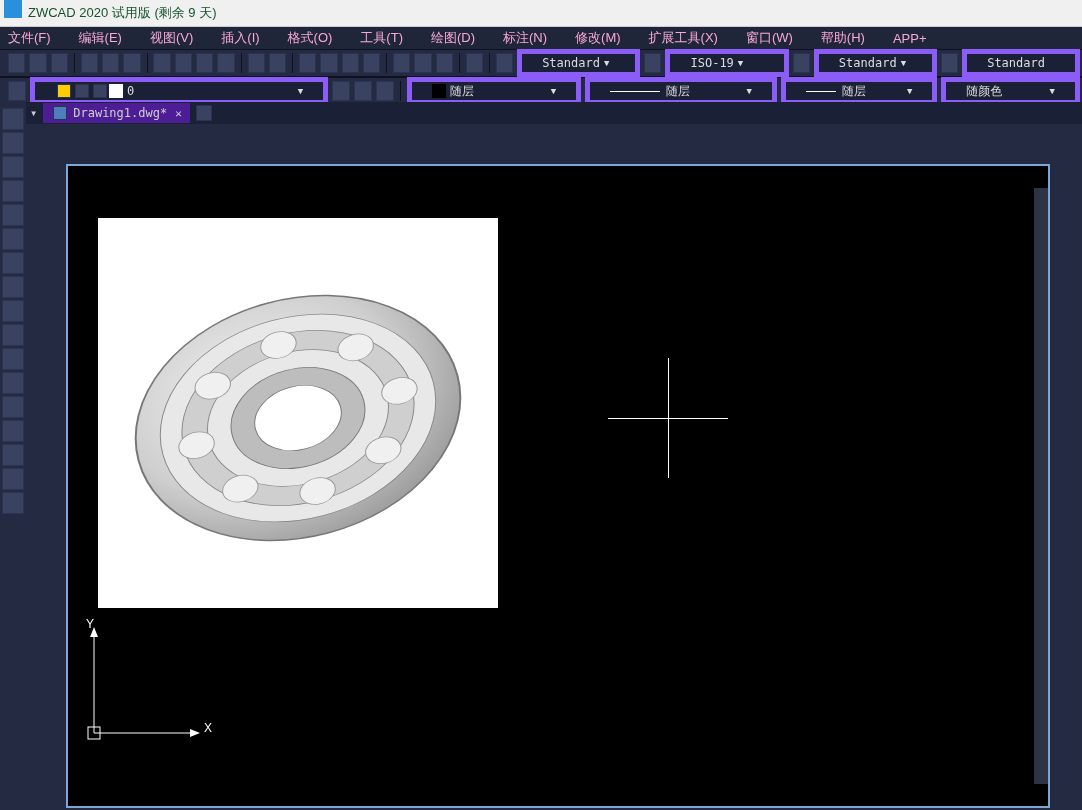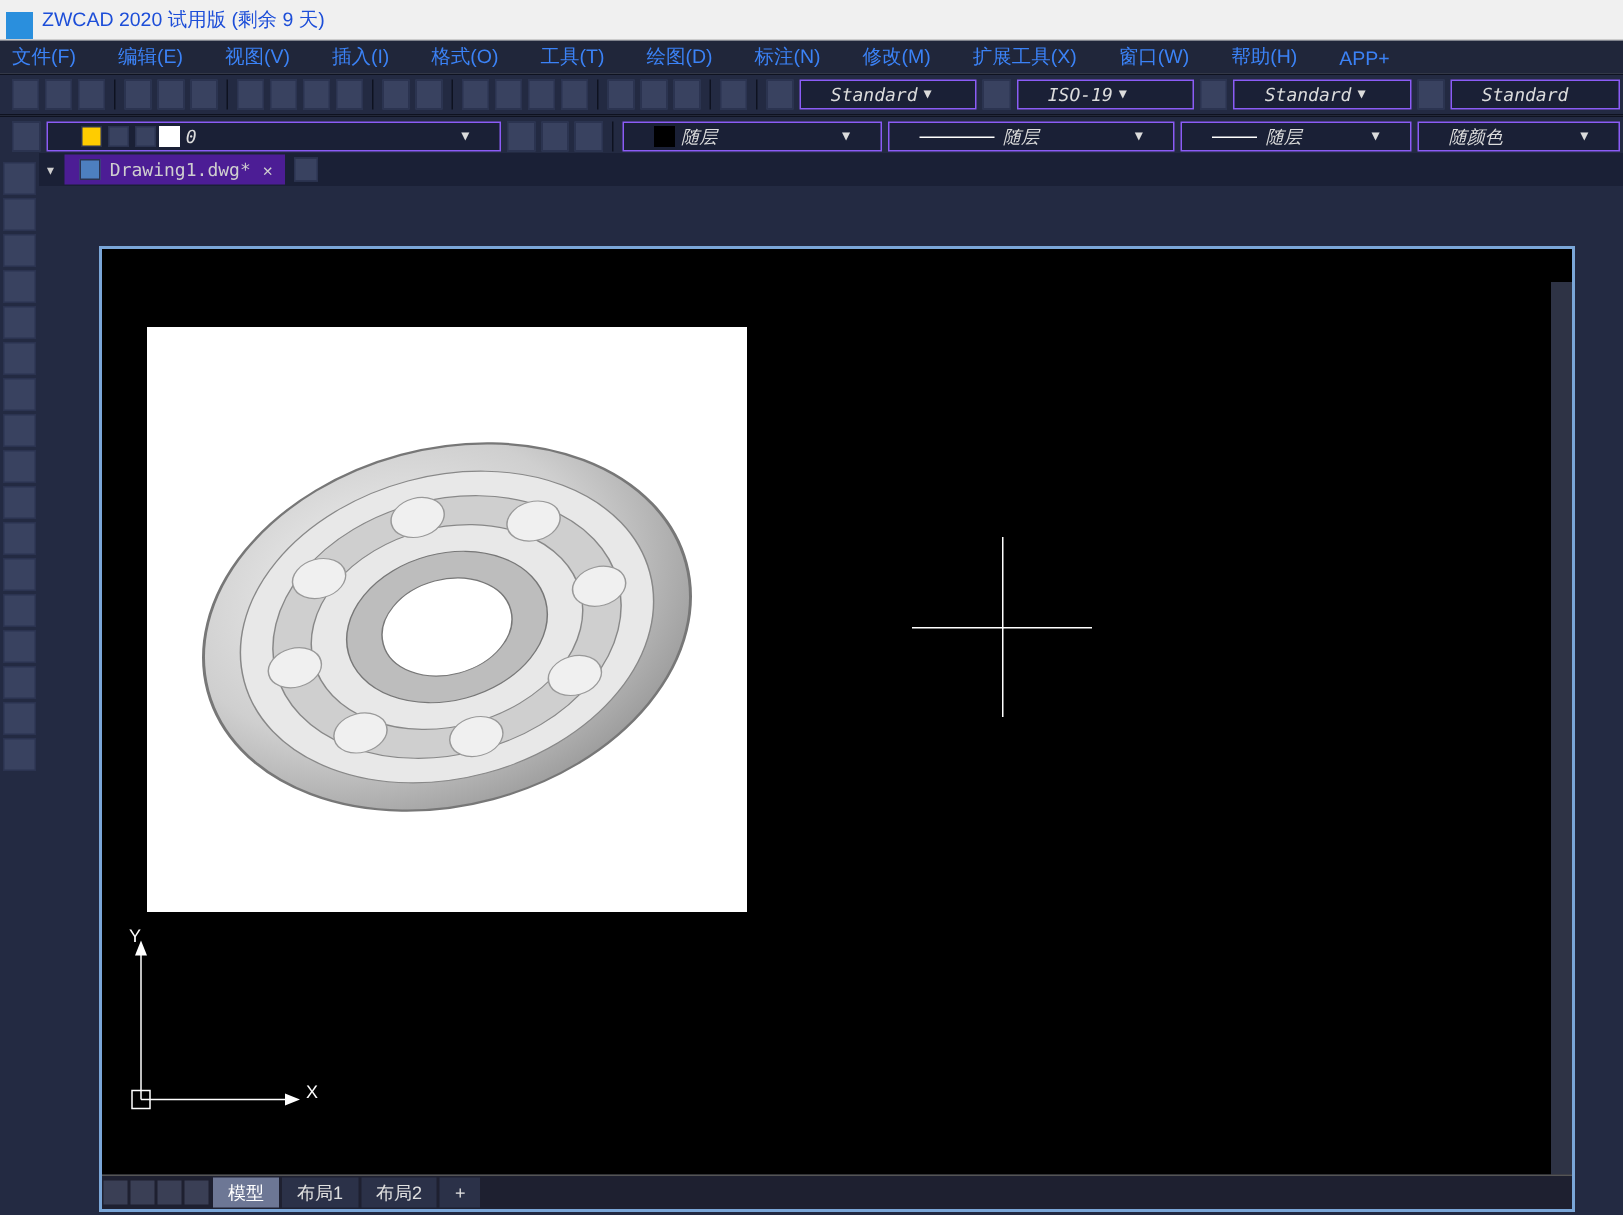--- a/index.html
+++ b/index.html
@@ -1,23 +1,23 @@
 <!DOCTYPE html>
 <html><head>
 <meta charset="utf-8">
 <style>
   html,body{margin:0;padding:0;width:1082px;height:810px;background:#ffffff;font-family:"Microsoft YaHei",Arial,sans-serif;font-size:12px;overflow:hidden;}
-  .titlebar{height:26px;line-height:26px;background:#f0f0f0;border-bottom:1px solid #ccc;padding-left:4px;font-size:13px;color:#1d4ed8;display:flex;align-items:flex-end;}
+  .titlebar{height:26px;line-height:26px;background:#f0f0f0;border-bottom:1px solid #ccc;padding-left:4px;font-size:13px;color:#14532d;display:flex;align-items:flex-start;}
   .titlebar .logo{width:18px;height:18px;background:#2a8fdd;margin-right:6px;display:inline-block;}
-  .menubar{height:22px;background:#20263a;display:flex;align-items:center;padding-left:8px;color:#3b82f6;font-size:13px;}
+  .menubar{height:22px;background:#20263a;display:flex;align-items:center;padding-left:8px;color:#f9a8d4;font-size:13px;}
   .menubar span{margin-right:28px;cursor:default;}
   .toolbar-row{height:26px;background:#232a42;border-top:1px solid #0e1220;border-bottom:1px solid #0e1220;display:flex;align-items:center;padding-left:6px;color:#dcdcdc;font-family:Consolas,monospace;font-size:12px;}
   .tb-icon{width:18px;height:18px;margin:0 2px;background:#394260;border:1px solid #2b3350;display:inline-block;}
   .tb-sep{width:1px;height:20px;background:#0e1220;margin:0 4px;}
-  .combo{height:18px;background:#1a2036;border:1px solid #8b5cf6;color:#dcdcdc;padding:0 20px;display:flex;align-items:center;margin:0 2px;font-style:italic;}
+  .combo{height:18px;background:#1a2036;border:5px solid #8b5cf6;color:#dcdcdc;padding:0 20px;display:flex;align-items:center;margin:0 2px;}
   .combo .arrow{margin-left:4px;font-size:9px;}
   .sw{width:14px;height:14px;background:#000;margin-right:4px;}
   .line-sample{width:50px;height:0;border-top:1px solid #fff;margin-right:6px;}
   .darkbody{position:absolute;top:102px;left:0;right:0;bottom:0;background:#232a42;}
   .left-tool{position:absolute;top:0;left:0;bottom:0;width:26px;background:#232a42;border-right:1px solid #0e1220;padding-top:4px;}
   .left-tool .licon{width:20px;height:20px;margin:2px auto;display:block;background:#394260;border:1px solid #2b3350;}
   .doctabs{position:absolute;top:0;left:26px;right:0;height:22px;background:#1a2036;display:flex;align-items:center;padding-left:4px;color:#cfcfcf;font-family:Consolas,monospace;}
   .doctab{background:#4c1d95;height:20px;display:flex;align-items:center;padding:0 8px;margin-right:4px;}
   .doctab .close{margin-left:8px;font-size:11px;}
   .canvas-host{position:absolute;top:22px;left:26px;right:0;bottom:0;background:#232a42;padding:40px 0 0 40px;}
@@ -218,33 +218,15 @@
             <line x1="18" y1="112" x2="18" y2="12" stroke="#fff"></line>
             <polygon points="18,6 14,16 22,16" fill="#fff"></polygon>
             <line x1="18" y1="112" x2="118" y2="112" stroke="#fff"></line>
             <polygon points="124,112 114,108 114,116" fill="#fff"></polygon>
             <rect x="12" y="106" width="12" height="12" fill="none" stroke="#fff"></rect>
           </svg>
           <span style="position:absolute;top:-4px;left:10px">Y</span>
           <span style="position:absolute;top:100px;left:128px">X</span>
         </div>
       </div>
-      <div class="statusbar">
-        <span class="navbtn"></span>
-        <span class="navbtn"></span>
-        <span class="navbtn"></span>
-        <span class="navbtn"></span>
-        <div class="tab active">
-            <span>模型</span>
-          </div>
-        <div class="tab">
-            <span>布局1</span>
-          </div>
-        <div class="tab">
-            <span>布局2</span>
-          </div>
-        <div class="tab">
-            <span>+</span>
-          </div>
-      </div>
     </div>
   </div>
 </div>
 
 </body></html>

